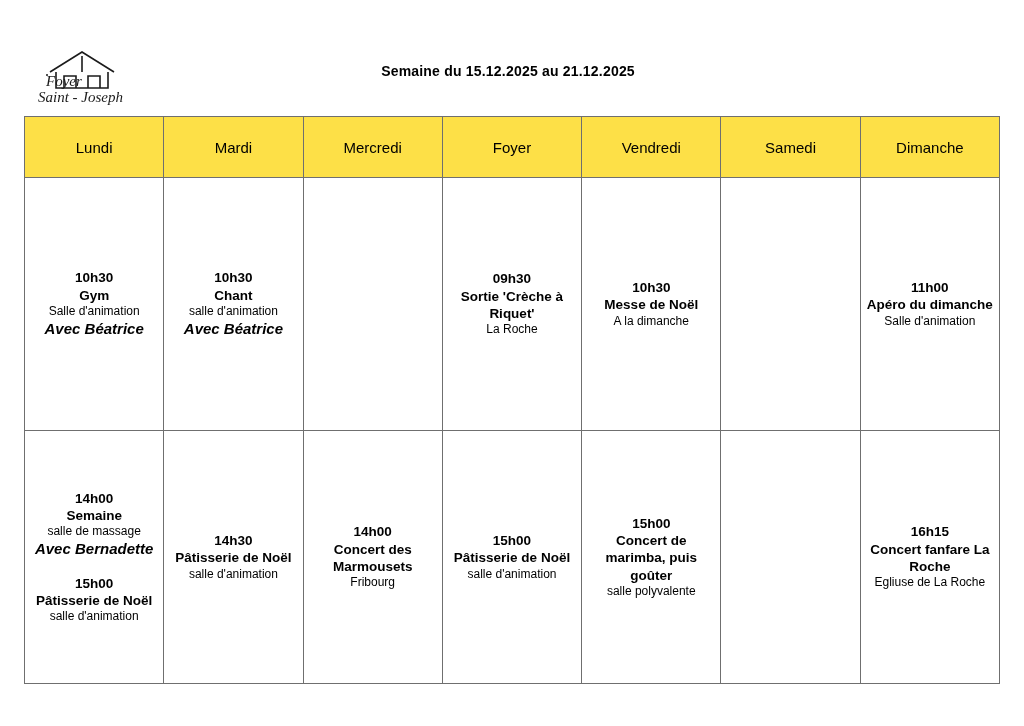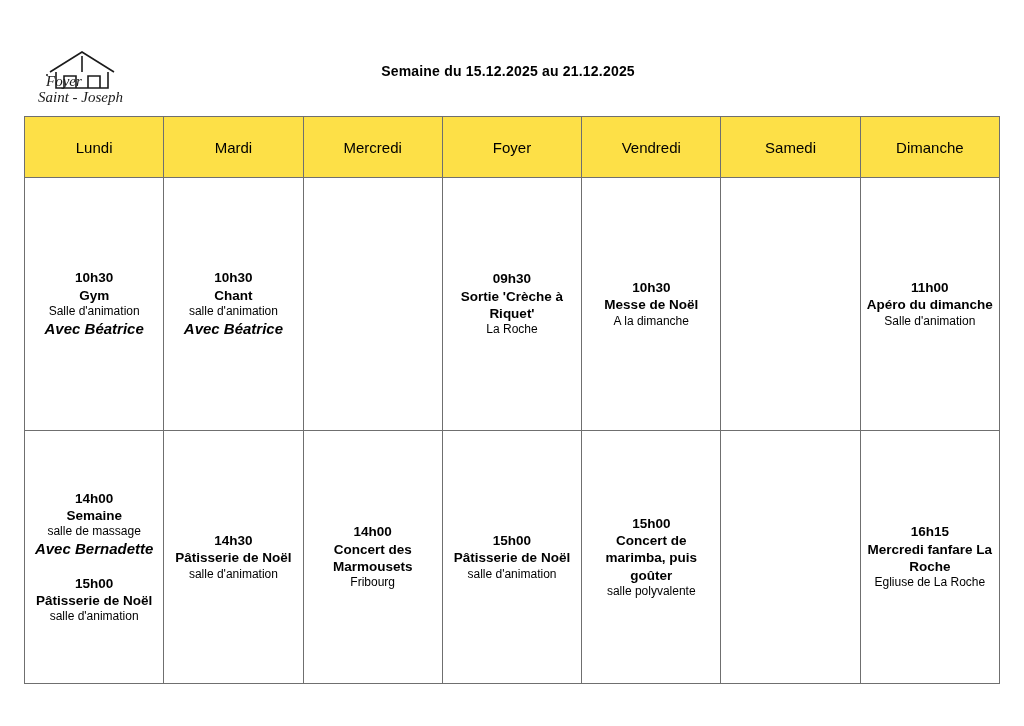--- a/index.html
+++ b/index.html
@@ -208,19 +208,19 @@
         <div class="entry">
           <div class="time">15h00</div>
           <div class="name">Concert de marimba, puis goûter</div>
           <div class="place">salle polyvalente</div>
         </div>
       </td>
       <td></td>
       <td>
         <div class="entry">
           <div class="time">16h15</div>
-          <div class="name">Mercredi fanfare La Roche</div>
+          <div class="name">Concert fanfare La Roche</div>
           <div class="place">Egliuse de La Roche</div>
         </div>
       </td>
     </tr>
   </tbody>
 </table>
 
 </body></html>

